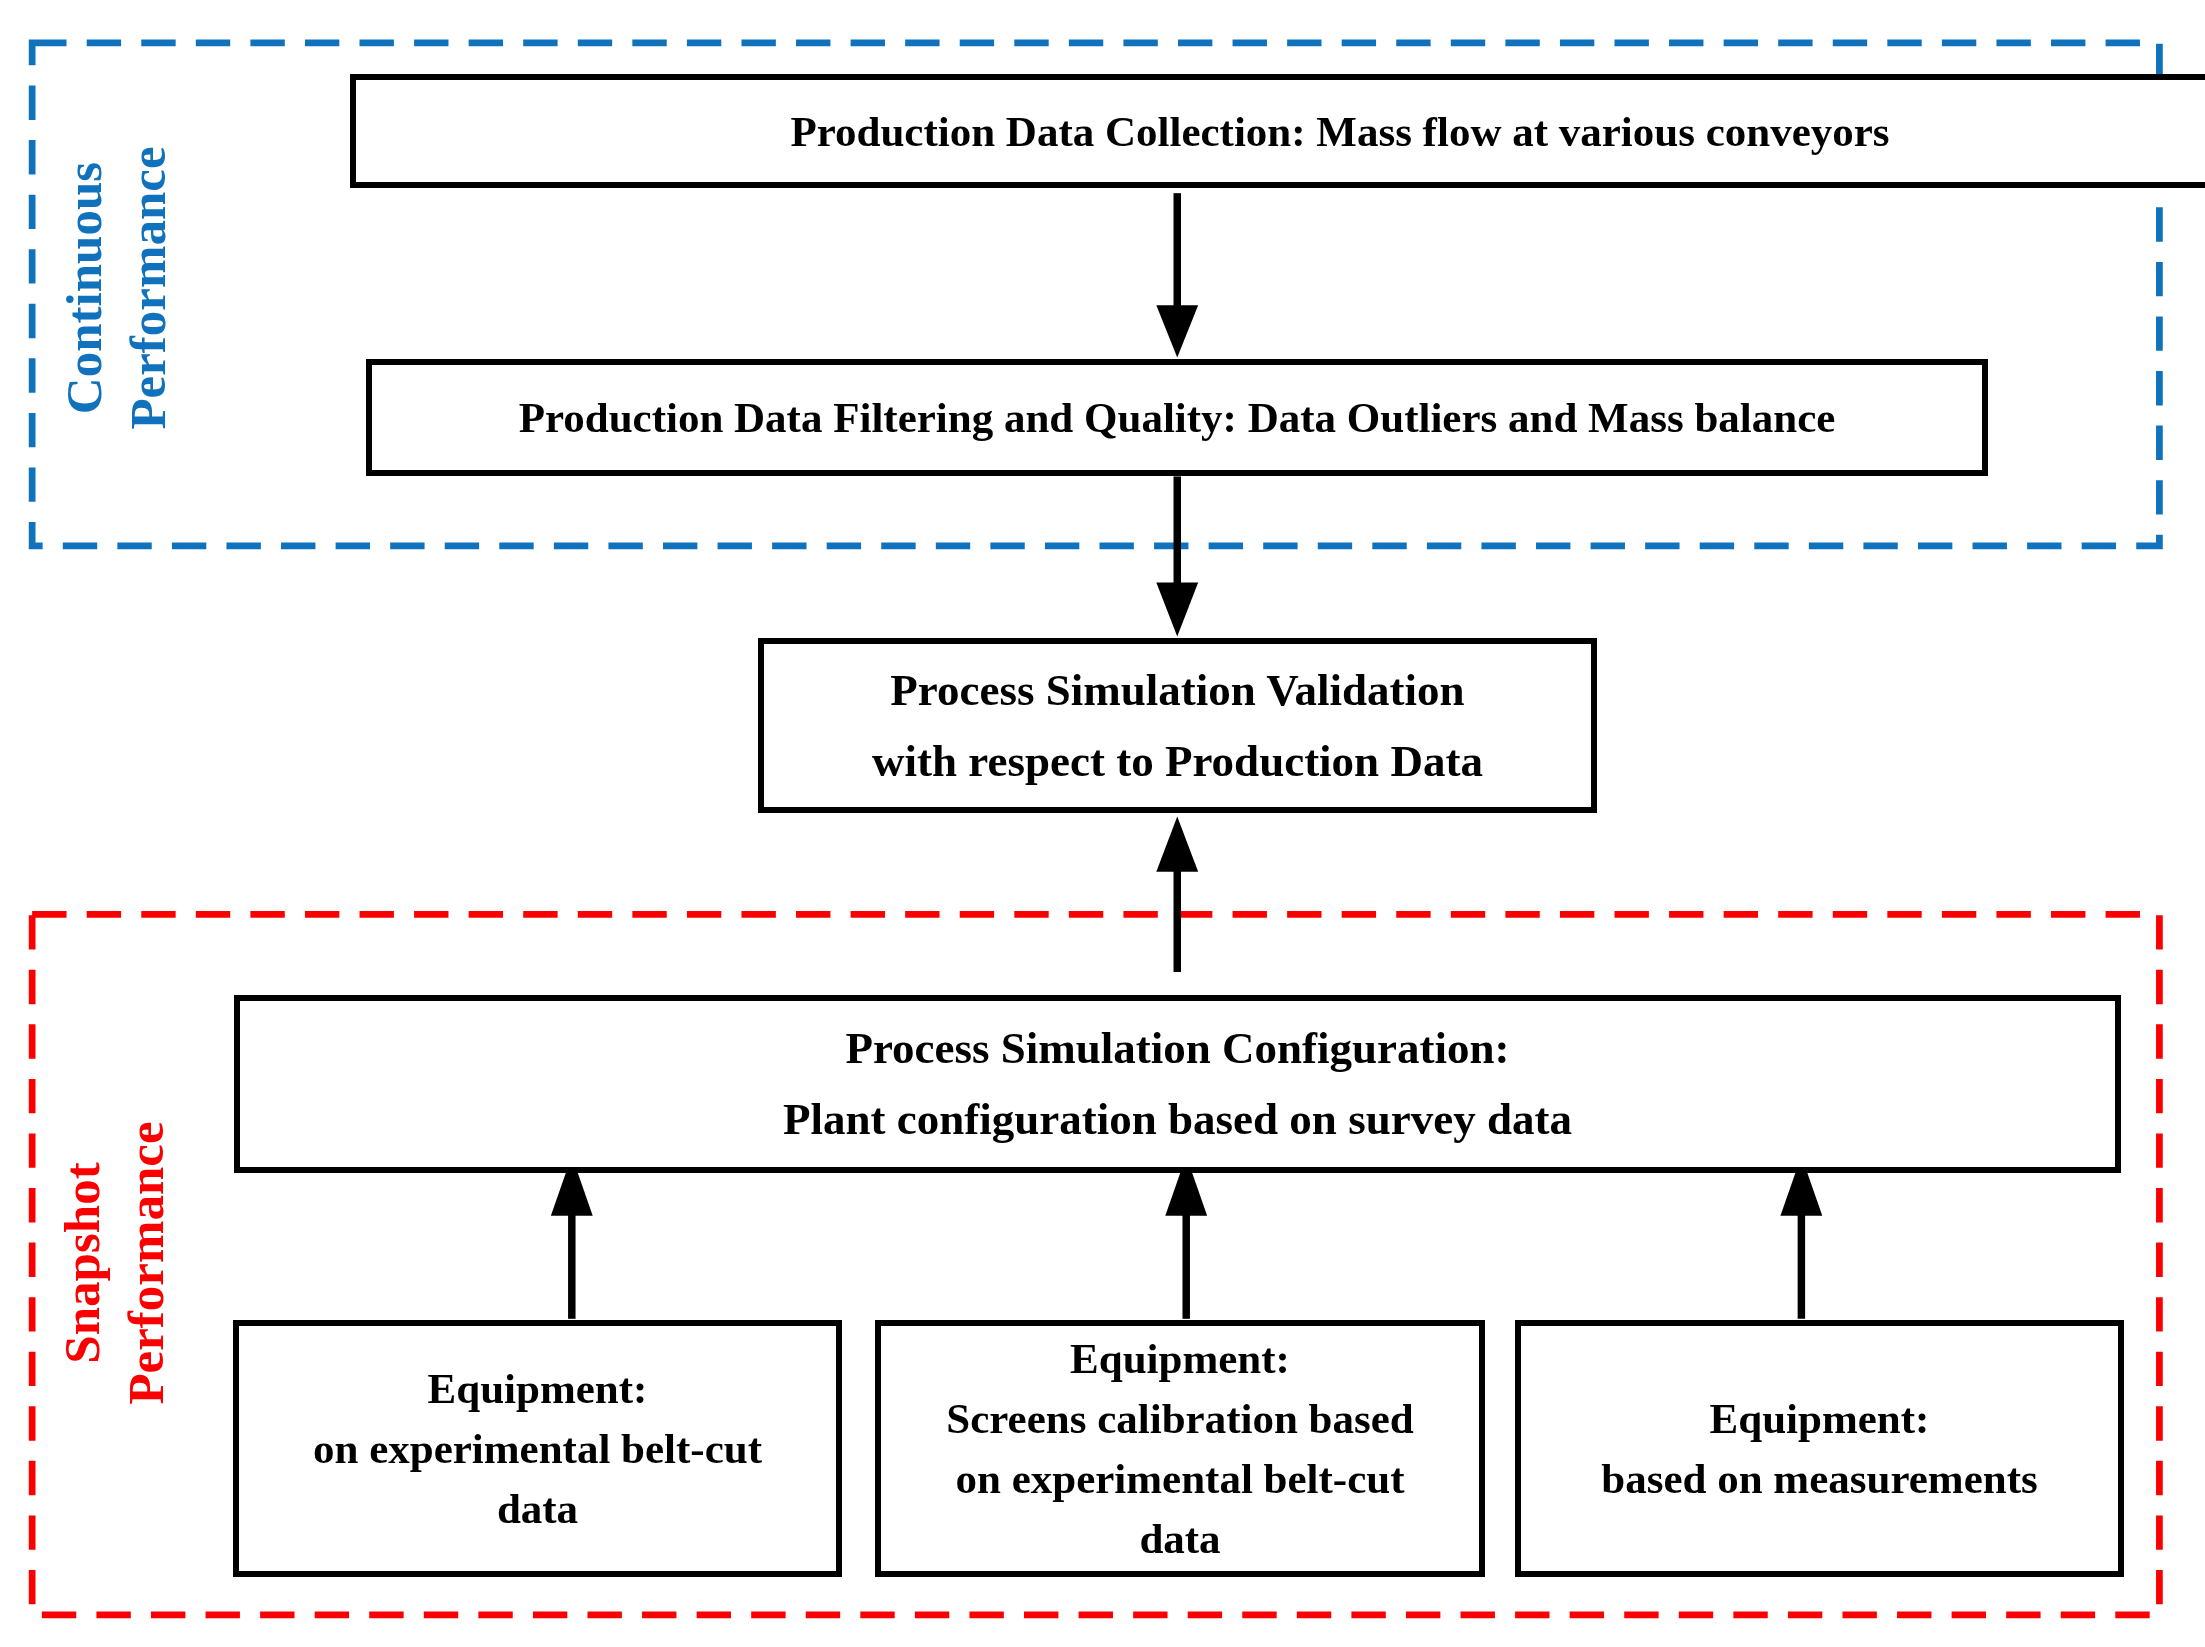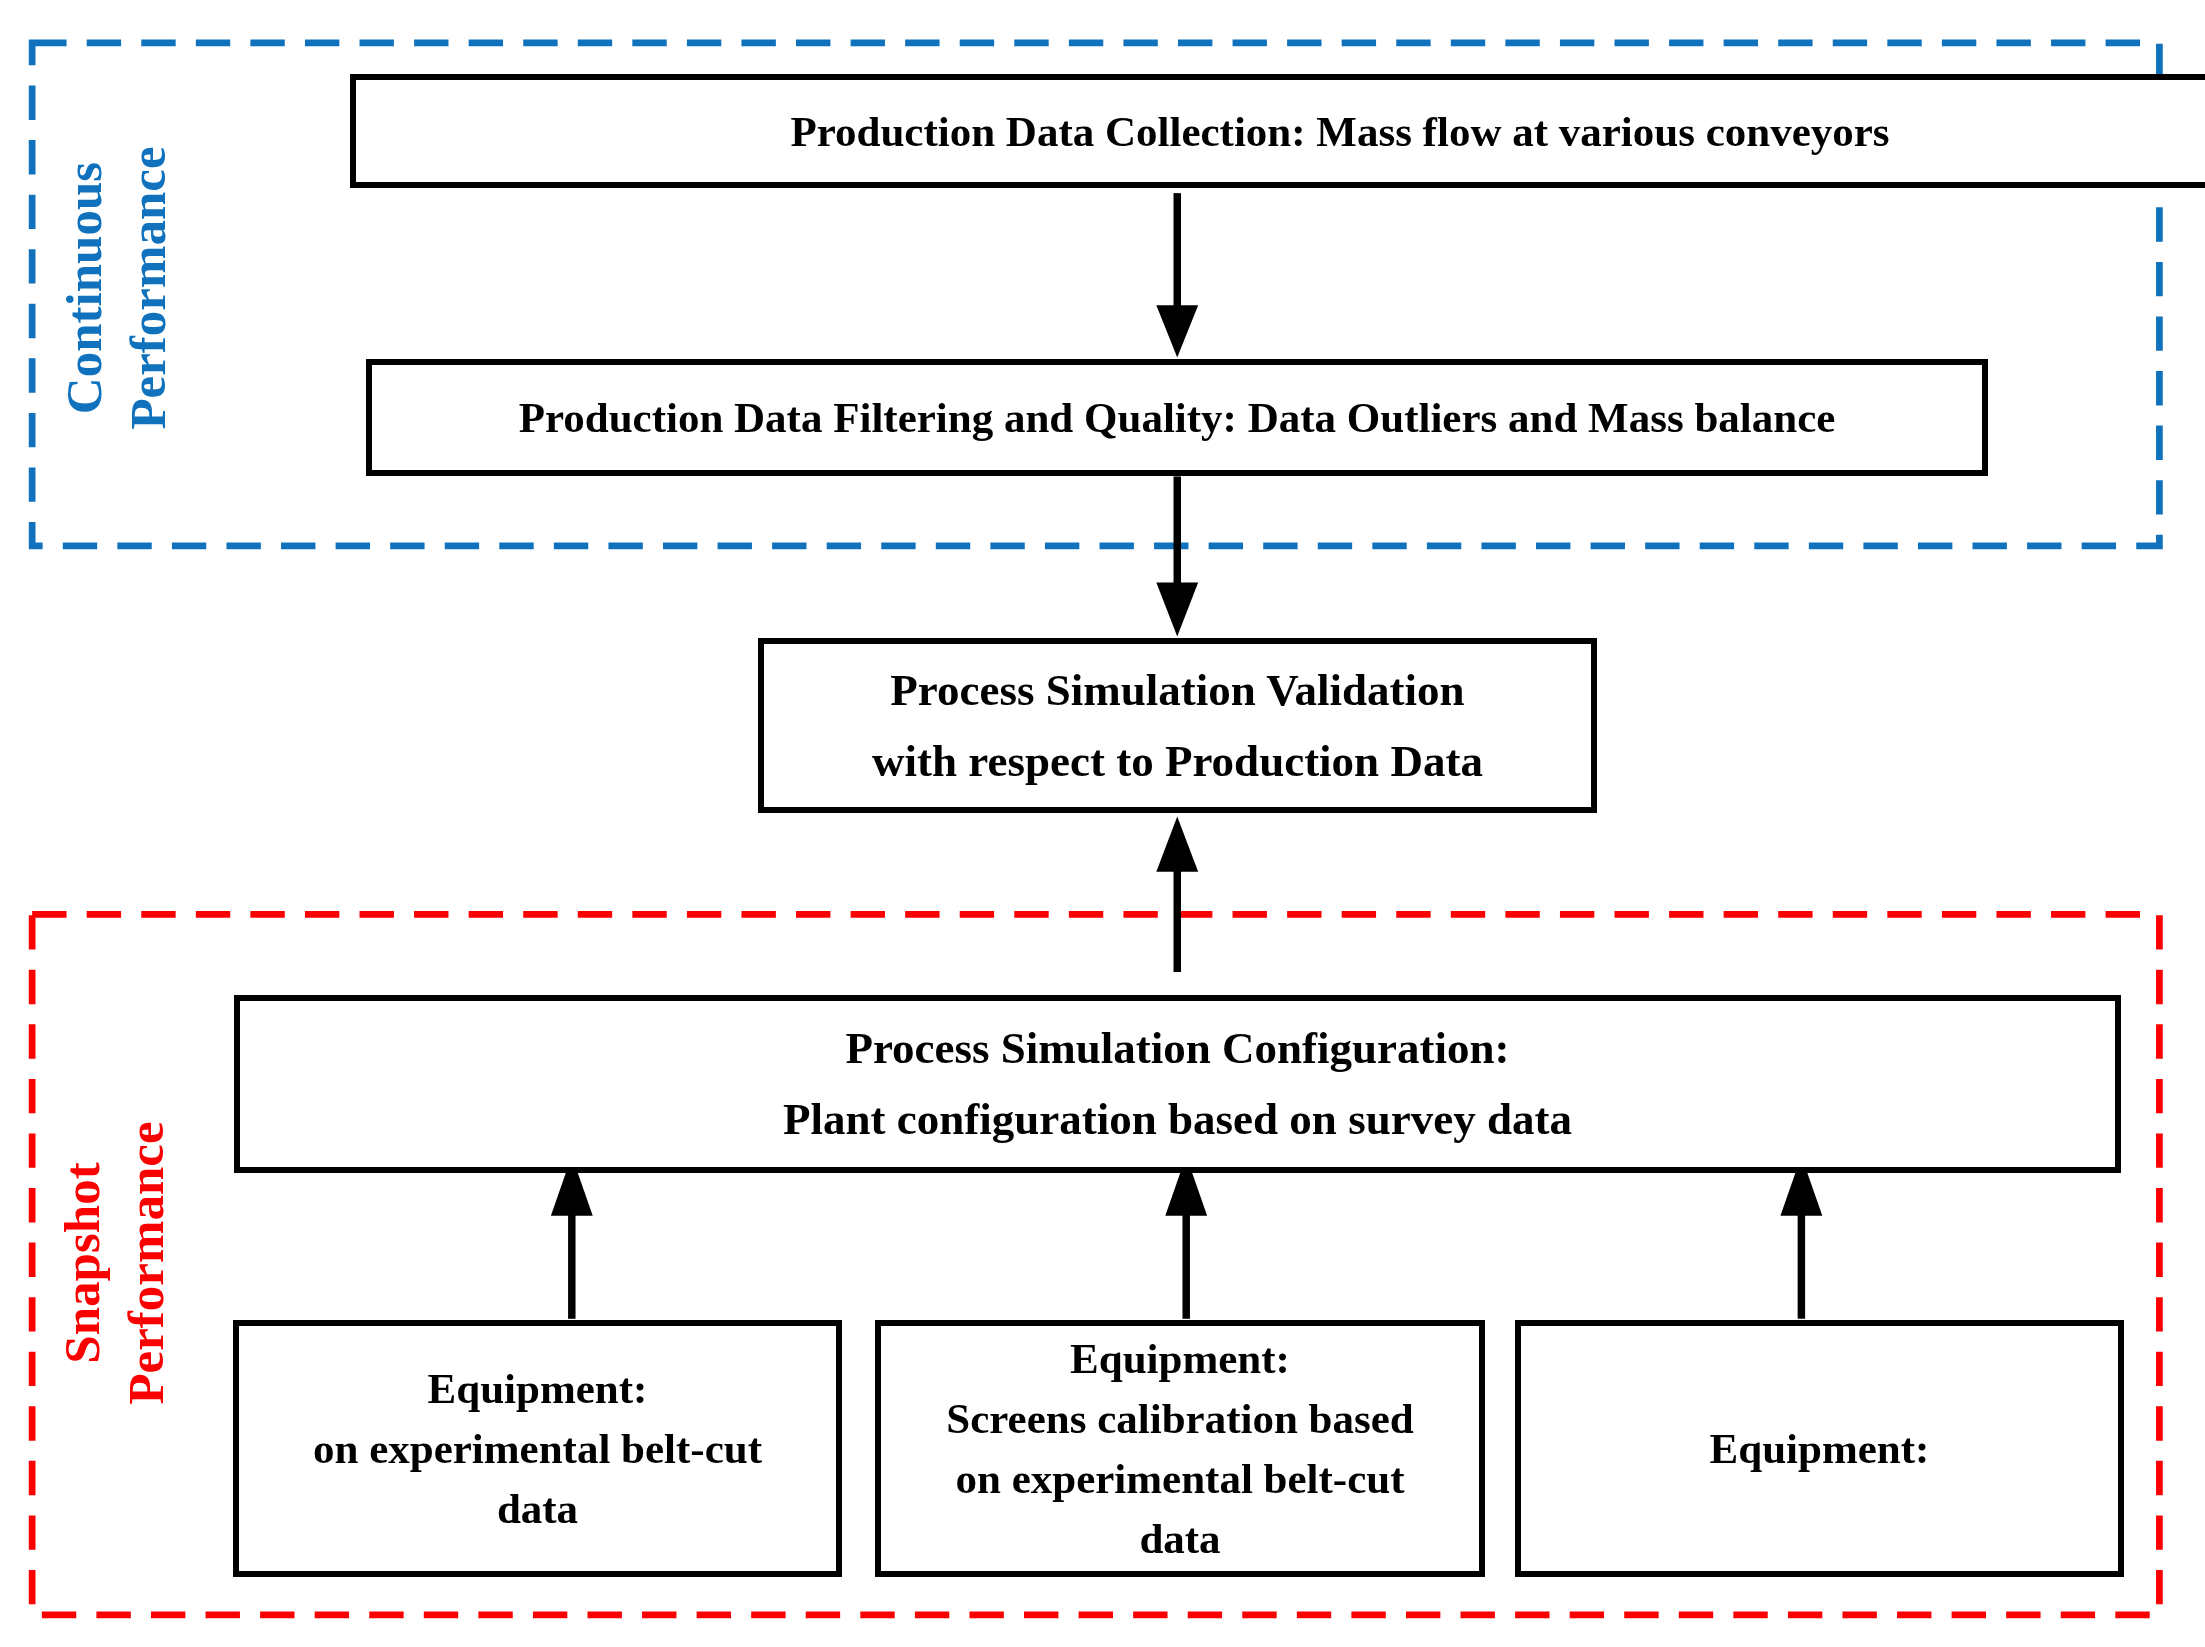--- a/index.html
+++ b/index.html
@@ -131,16 +131,17 @@
 
   <div class="box box-equip box-equip-screens">
     <div class="bline">Equipment:</div>
     <div class="bline">Screens calibration based</div>
     <div class="bline">on experimental belt-cut</div>
     <div class="bline">data</div>
   </div>
 
   <div class="box box-equip box-equip-conveyors">
     <div class="bline">Equipment:</div>
+    <div class="bline">based on measurements</div>
   </div>
 
 </div>
 
 
 </body></html>

